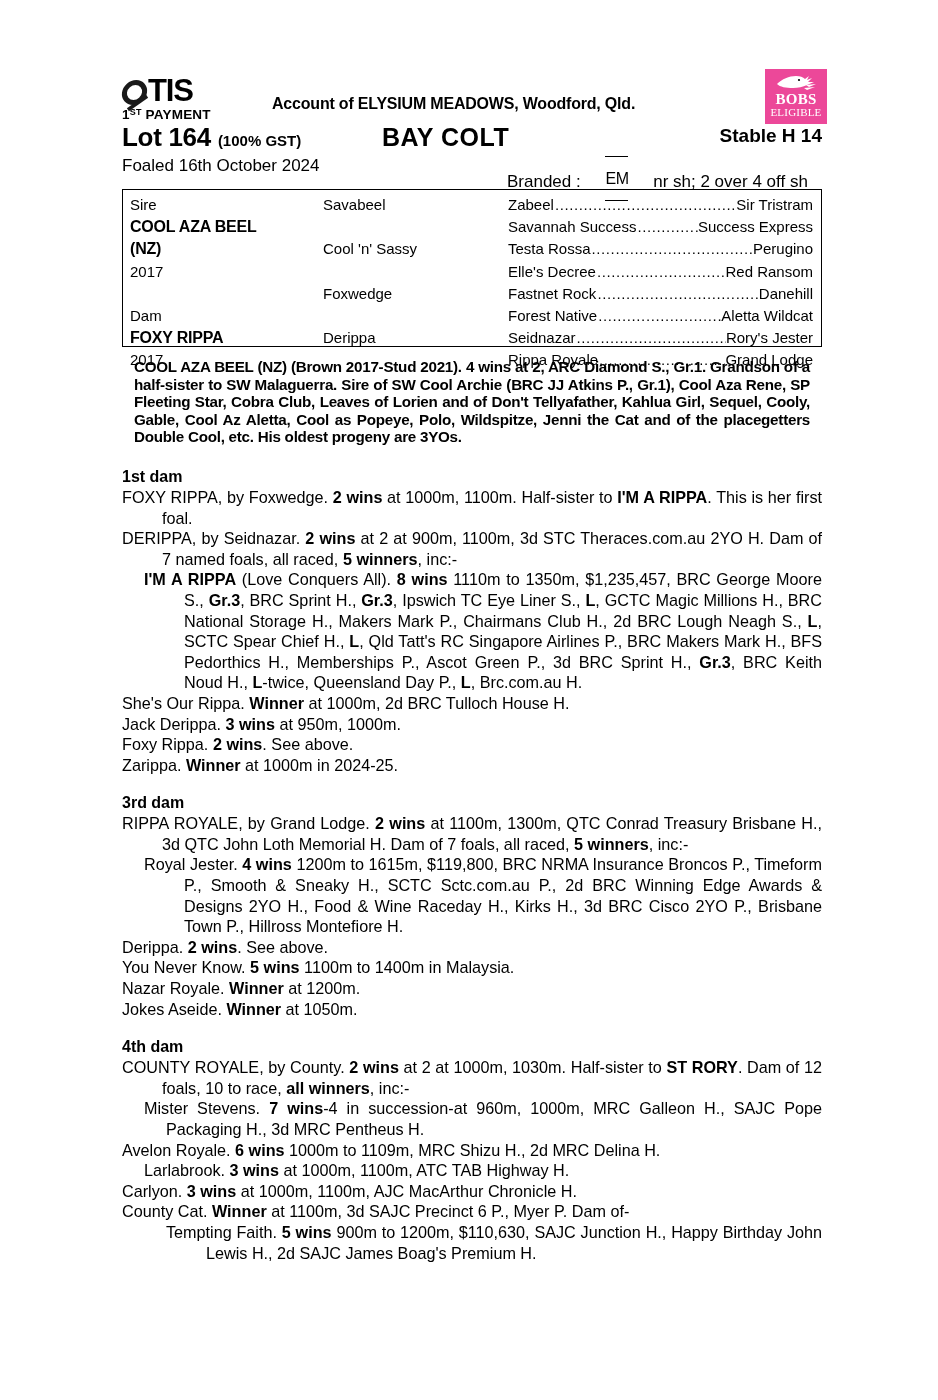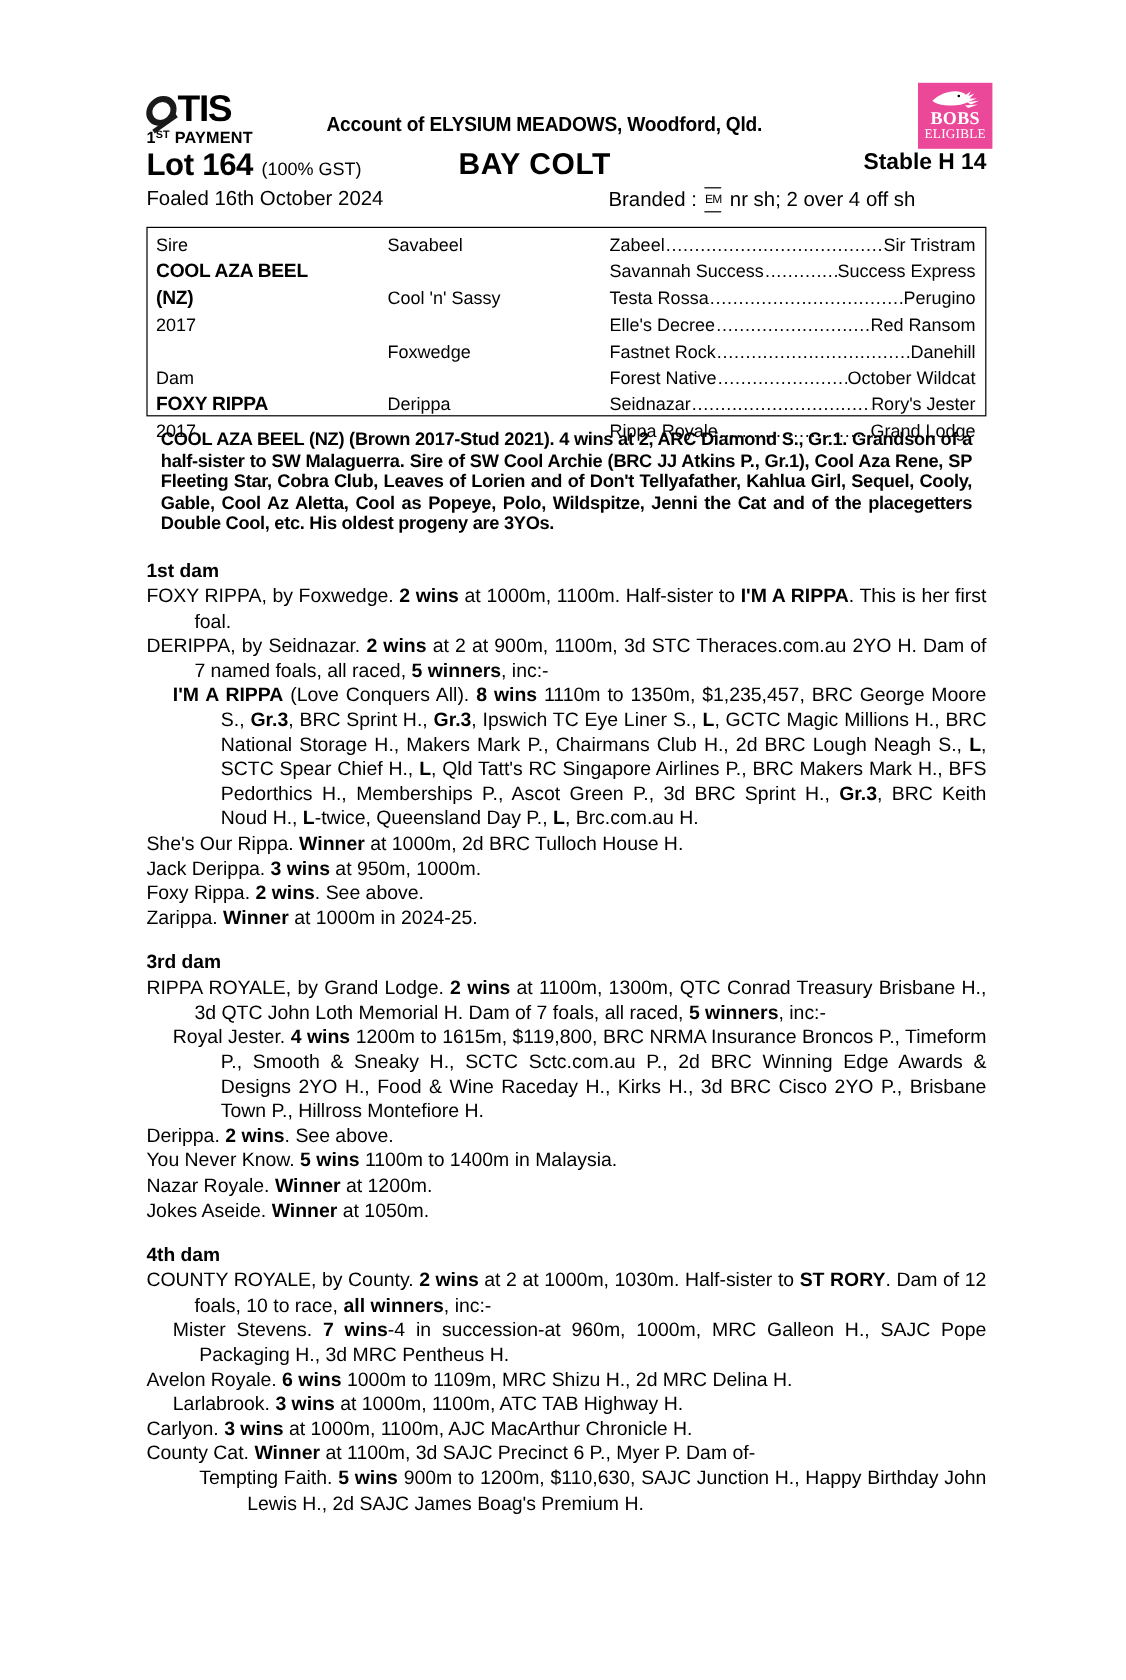--- a/index.html
+++ b/index.html
@@ -130,21 +130,21 @@
   }
   .lot-label {
     position: absolute;
     left: 0;
     top: 0;
     font-weight: bold;
     font-size: 26px;
     letter-spacing: -0.3px;
   }
   .gst {
-    font-weight: normal;
+    font-weight: bold;
     font-size: 15px;
     letter-spacing: 0;
     margin-top: 40px;
   }
   .sex-label {
     position: absolute;
     left: 260px;
     top: 1px;
     font-weight: bold;
     font-size: 25px;
@@ -171,26 +171,26 @@
     top: 0;
   }
   .branded-label {
     position: absolute;
     left: 385px;
     top: 0;
     white-space: nowrap;
   }
   .brand-mark {
     display: inline-block;
-    font-size: 10px;
+    font-size: 16px;
     line-height: 11px;
     border-top: 1.3px solid #000;
     border-bottom: 1.3px solid #000;
-    padding: 4px 0px;
-    margin: 0 2px;
+    padding: 16px 0px;
+    margin: 0 20px;
     vertical-align: 3px;
     letter-spacing: -0.5px;
   }
 
   
   .ped-box {
     border: 1.6px solid #000000;
     margin-top: 6px;
     height: 158px;
     position: relative;
@@ -348,21 +348,21 @@
             <span class="right">Red Ransom</span>
           </div>
           <div class="ped-gp">
             <span>Fastnet Rock</span>
             <span class="dots">............................................................</span>
             <span class="right">Danehill</span>
           </div>
           <div class="ped-gp">
             <span>Forest Native</span>
             <span class="dots">............................................................</span>
-            <span class="right">October Wildcat</span>
+            <span class="right">Aletta Wildcat</span>
           </div>
           <div class="ped-gp">
             <span>Seidnazar</span>
             <span class="dots">............................................................</span>
             <span class="right">Rory's Jester</span>
           </div>
           <div class="ped-gp">
             <span>Rippa Royale</span>
             <span class="dots">............................................................</span>
             <span class="right">Grand Lodge</span>

